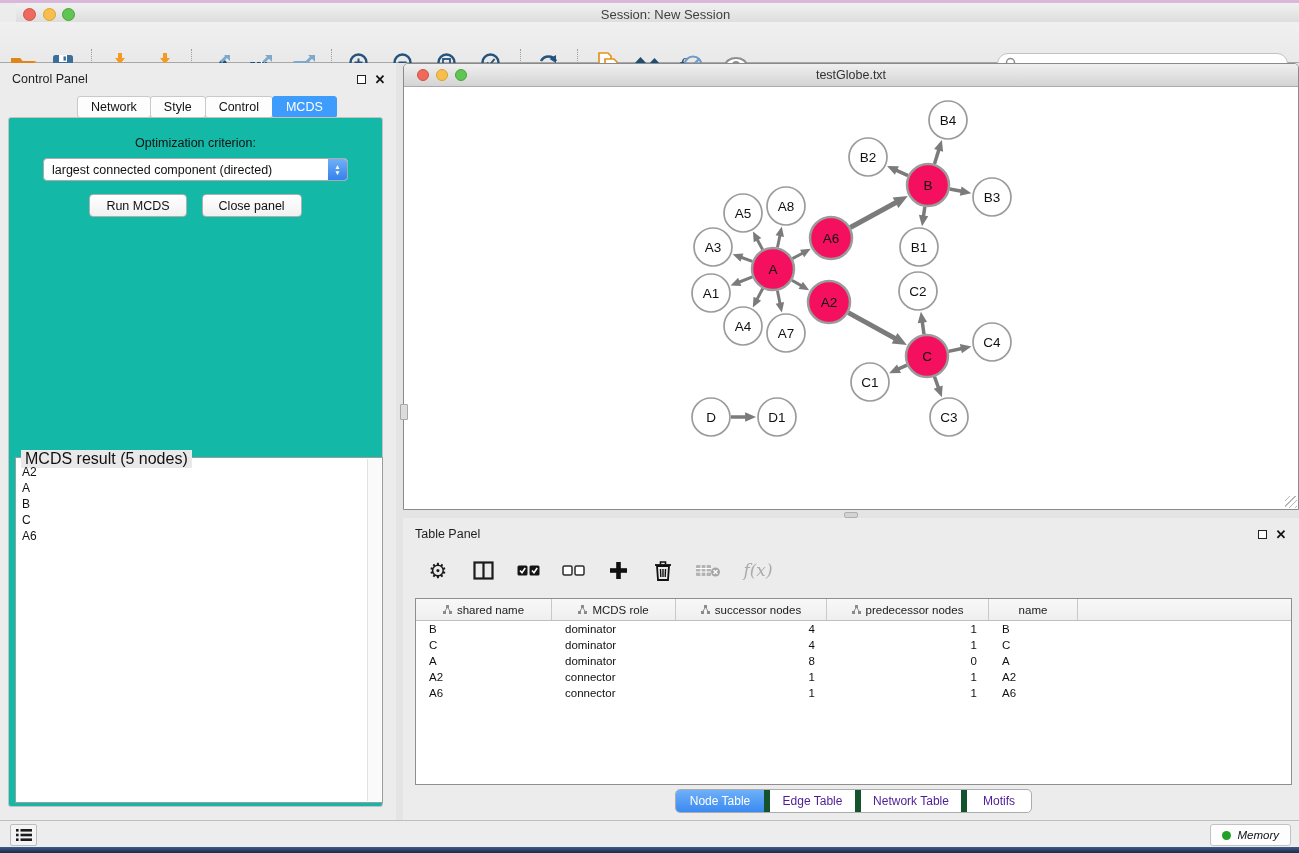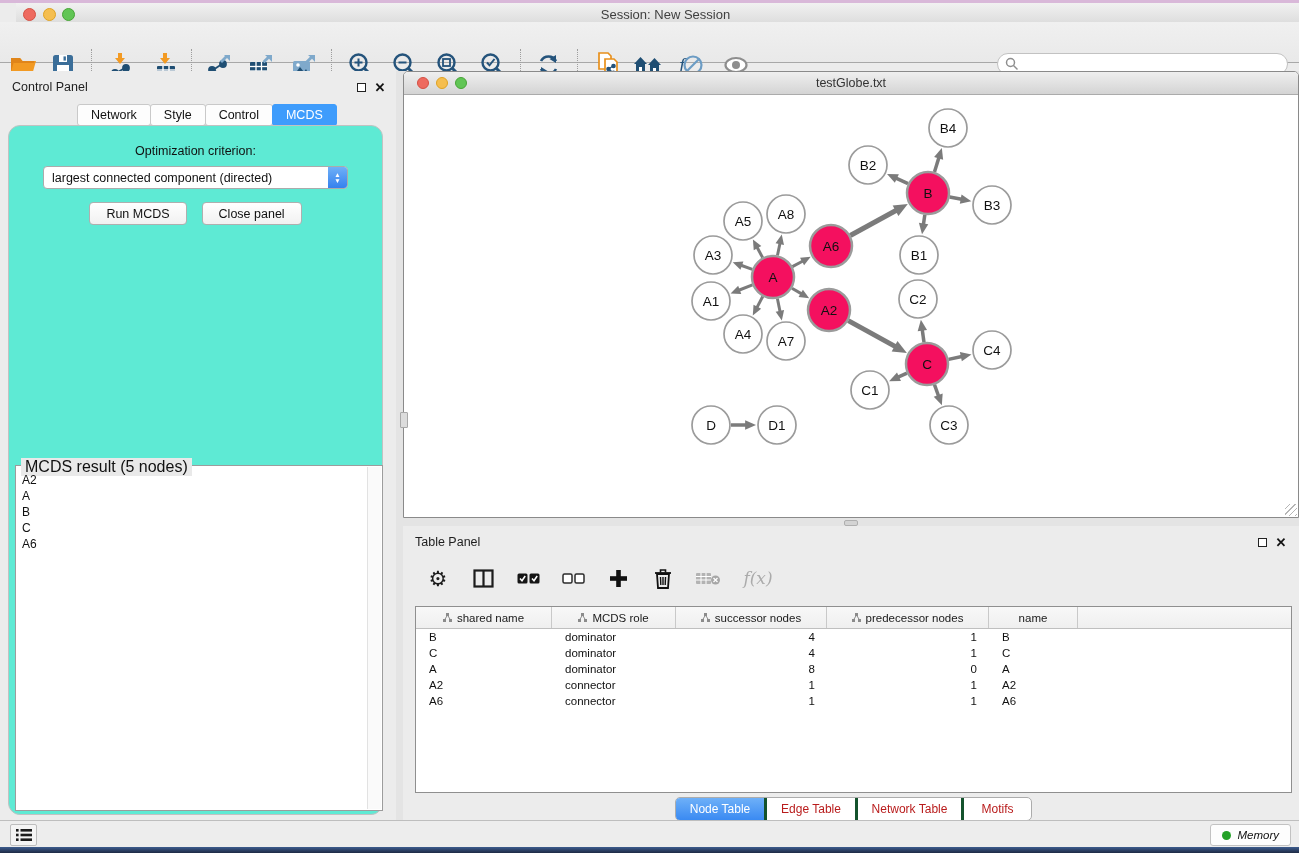--- a/index.html
+++ b/index.html
@@ -23,35 +23,35 @@
   .tb-btn { position:absolute; top:28px; width:32px; height:30px; display:flex;
             align-items:center; justify-content:center; background:transparent; border:none; cursor:default; }
   .tb-sep { position:absolute; top:27px; height:30px; border-left:1px dotted #9E9E9E; }
   .searchbox { position:absolute; top:31px; left:997px; width:291px; height:22px;
                background:#FFFFFF; border:1px solid #C2C2C2; border-radius:12px;
                display:flex; align-items:center; padding-left:7px; }
   .searchbox input { border:none; outline:none; flex:1; height:18px; font-size:12px;
                      background:transparent; font-family:"Liberation Sans", sans-serif; }
 
   
-  .workspace { position:absolute; top:63px; left:0; width:1299px; height:757px; background:#E4E4E4;margin-top:8px; }
+  .workspace { position:absolute; top:63px; left:0; width:1299px; height:757px; background:#E4E4E4; }
 
   
   .control-panel { position:absolute; left:0; top:0; width:396px; height:757px; background:#ECECEC; }
   .panel-header-title { position:absolute; left:12px; top:9px; font-size:12.5px; color:#1E1E1E; }
   .float-icon { display:inline-block; width:9px; height:9px; border:1.5px solid #222; background:#fff; }
   .x-icon { font-size:13px; font-weight:bold; color:#111; line-height:9px; }
   .ph-btn { position:absolute; top:9px; width:14px; height:14px; background:none; border:none;
             display:flex; align-items:center; justify-content:center; cursor:default; }
   .cp-tabs { position:absolute; left:78px; top:33px; display:flex; }
   .cp-tab { height:22px; line-height:20px; padding:0 13px; font-size:12.5px; color:#111;
             background:#FDFDFD; border:1px solid #C9C9C9; margin-left:-1px; border-radius:3px; }
   .cp-tab.active { background:#3E9CFC; border-color:#3E9CFC; color:#fff; }
   .cp-body { position:absolute; left:8px; top:54px; width:375px; height:690px;
-             background:#5eead4; border:1px solid #C2C2C2; border-radius:12px; }
+             background:#14b8a6; border:1px solid #C2C2C2; border-radius:3px; }
   .opt-label { position:absolute; top:18px; width:100%; text-align:center; font-size:12.5px; color:#111; }
   .combo { position:absolute; left:34px; top:40px; width:305px; height:23px; background:#fff;
            border:1px solid #ABABAB; border-radius:4px; display:flex; align-items:center; }
   .combo-value { flex:1; font-size:12.5px; color:#111; padding-left:8px; white-space:nowrap; }
   .combo-stepper { width:19px; height:21px; margin-right:0px; border-radius:0 3px 3px 0;
                    background:linear-gradient(#6FB0F7,#3581EE); display:flex; flex-direction:column;
                    align-items:center; justify-content:center; color:#fff; }
   .combo-stepper span { font-size:6.5px; line-height:6px; }
   .cp-buttons { position:absolute; left:0; top:76px; width:100%; display:flex; justify-content:center; gap:15px; }
   .push-btn { height:23px; padding:0 16px; font-size:12.5px; color:#111;
@@ -100,21 +100,21 @@
               background:#fff; border:1px solid #8F8F8F; overflow:hidden; }
   .tp-thead { display:flex; height:22px; background:linear-gradient(#F8F8F8,#EFEFEF);
               border-bottom:1px solid #BFBFBF; }
   .th-cell { display:flex; align-items:center; justify-content:center; gap:5px;
              font-size:11.5px; color:#1A1A1A; border-right:1px solid #C9C9C9; }
   .tp-row { display:flex; height:16px; align-items:center; }
   .td-cell { font-size:11.5px; color:#111; white-space:nowrap; overflow:hidden; }
   .tp-tabs { position:absolute; left:272px; top:271px; height:24px; display:flex;
              background:#fff; border:1px solid #ACACAC; border-radius:5px; overflow:hidden; }
   .tp-tab { height:100%; display:flex; align-items:center; justify-content:center;
-            font-size:12px; color:#b91c1c; border-left:3px solid #14532d; }
+            font-size:12px; color:#4c1d95; border-left:6px solid #14532d; }
   .tp-tab:first-child { border-left:none; }
   .tp-tab.active { background:linear-gradient(#6EB0F8,#3A8AF2); color:#fff; border-left:none; }
 
   
   .statusbar { position:absolute; top:820px; left:0; width:100%; height:27px;
                background:#EDEDED; border-top:1px solid #BEBEBE; }
   .burger-btn { position:absolute; left:10px; top:3px; width:27px; height:22px;
                 background:#F4F4F4; border:1px solid #BDBDBD; border-radius:2px;
                 display:flex; align-items:center; justify-content:center; cursor:default; }
   .memory-btn { position:absolute; right:8px; top:3px; height:22px; padding:0 11px;

